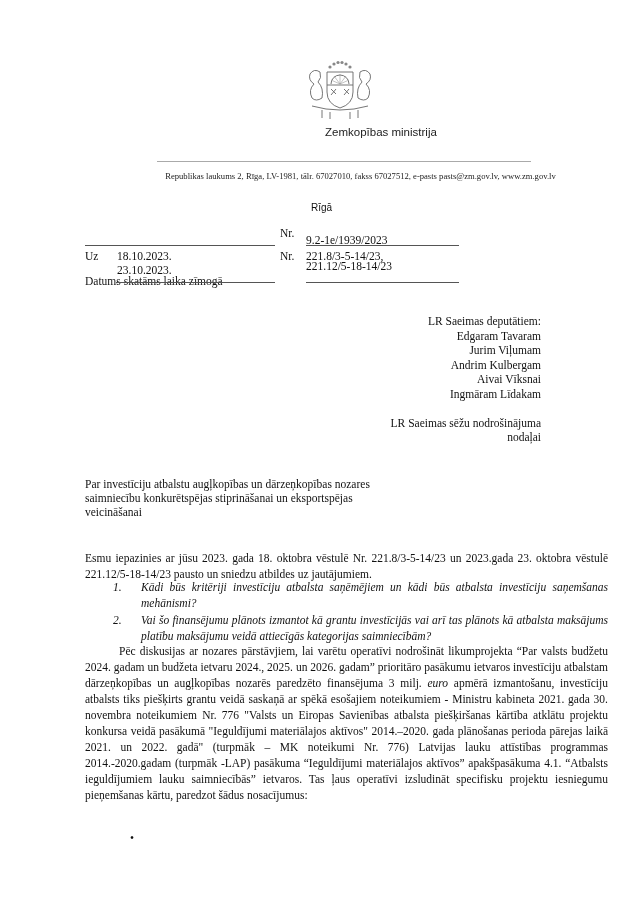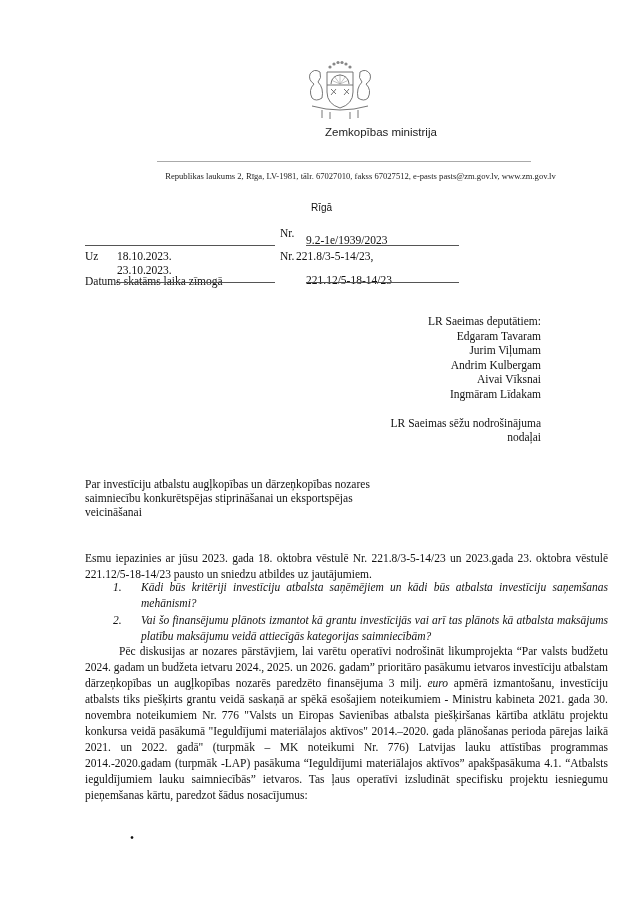--- a/index.html
+++ b/index.html
@@ -67,22 +67,22 @@
 <div class="abs ref" style="left:85px; top:226px;margin-top:48px;">Datums skatāms laika zīmogā</div>
 <div class="abs ref" style="left:280px; top:226px;">Nr.</div>
 <div class="abs ref" style="left:306px; top:233px;">9.2-1e/1939/2023</div>
 <div class="abs hline" style="left:85px; top:245px; width:190px;"></div>
 <div class="abs hline" style="left:306px; top:245px; width:153px;"></div>
 
 <div class="abs ref" style="left:85px; top:249px;">Uz</div>
 <div class="abs ref" style="left:117px; top:249px;">18.10.2023.</div>
 <div class="abs ref" style="left:117px; top:263px;">23.10.2023.</div>
 <div class="abs ref" style="left:280px; top:249px;">Nr.</div>
-<div class="abs ref" style="left:296px; top:249px;">221.8/3-5-14/23,</div>
-<div class="abs ref" style="left:306px; top:273px;text-align:right;">221.12/5-18-14/23</div>
+<div class="abs ref" style="left:306px; top:249px;">221.8/3-5-14/23,</div>
+<div class="abs ref" style="left:306px; top:259px;text-align:right;">221.12/5-18-14/23</div>
 <div class="abs hline" style="left:116px; top:282px; width:159px;"></div>
 <div class="abs hline" style="left:306px; top:282px; width:153px;"></div>
 
 <div class="abs recip">
   <div>LR Saeimas deputātiem:</div>
   <div>Edgaram Tavaram</div>
   <div>Jurim Viļumam</div>
   <div>Andrim Kulbergam</div>
   <div>Aivai Vīksnai</div>
   <div>Ingmāram Līdakam</div>

